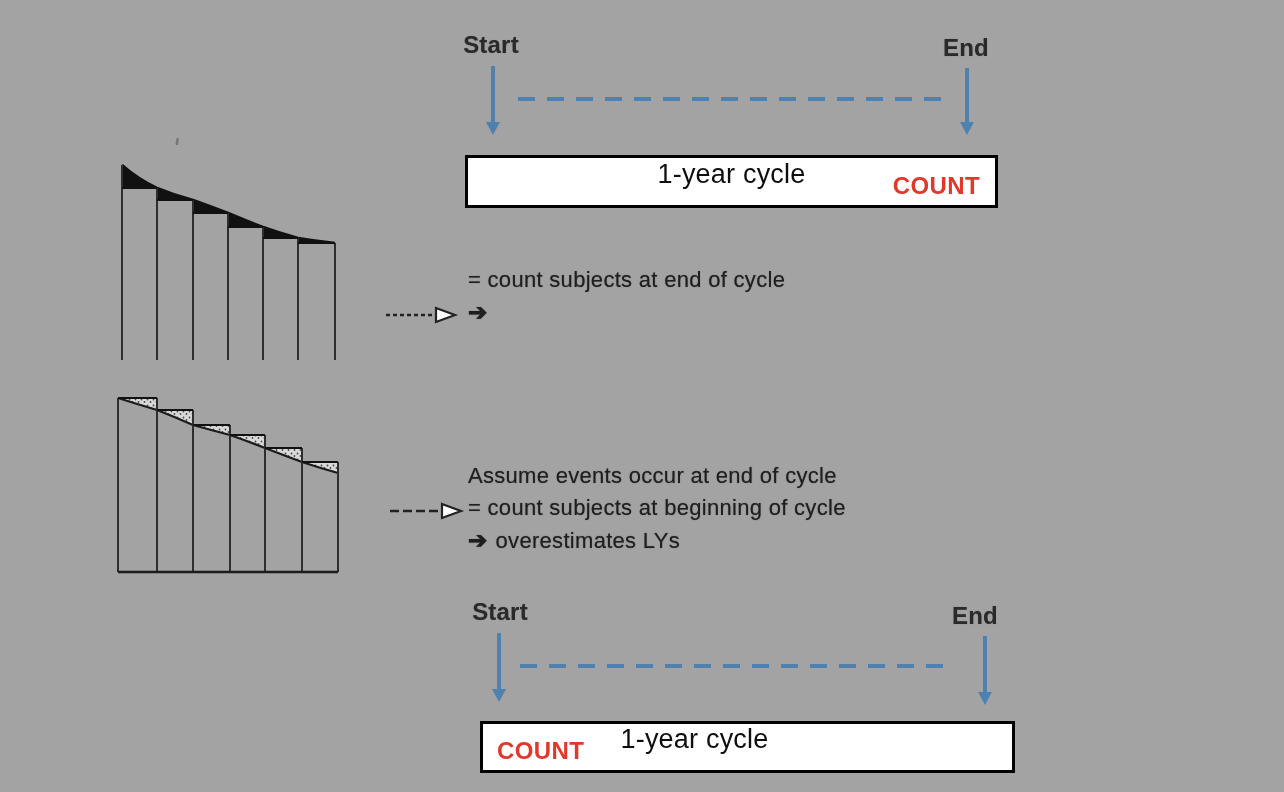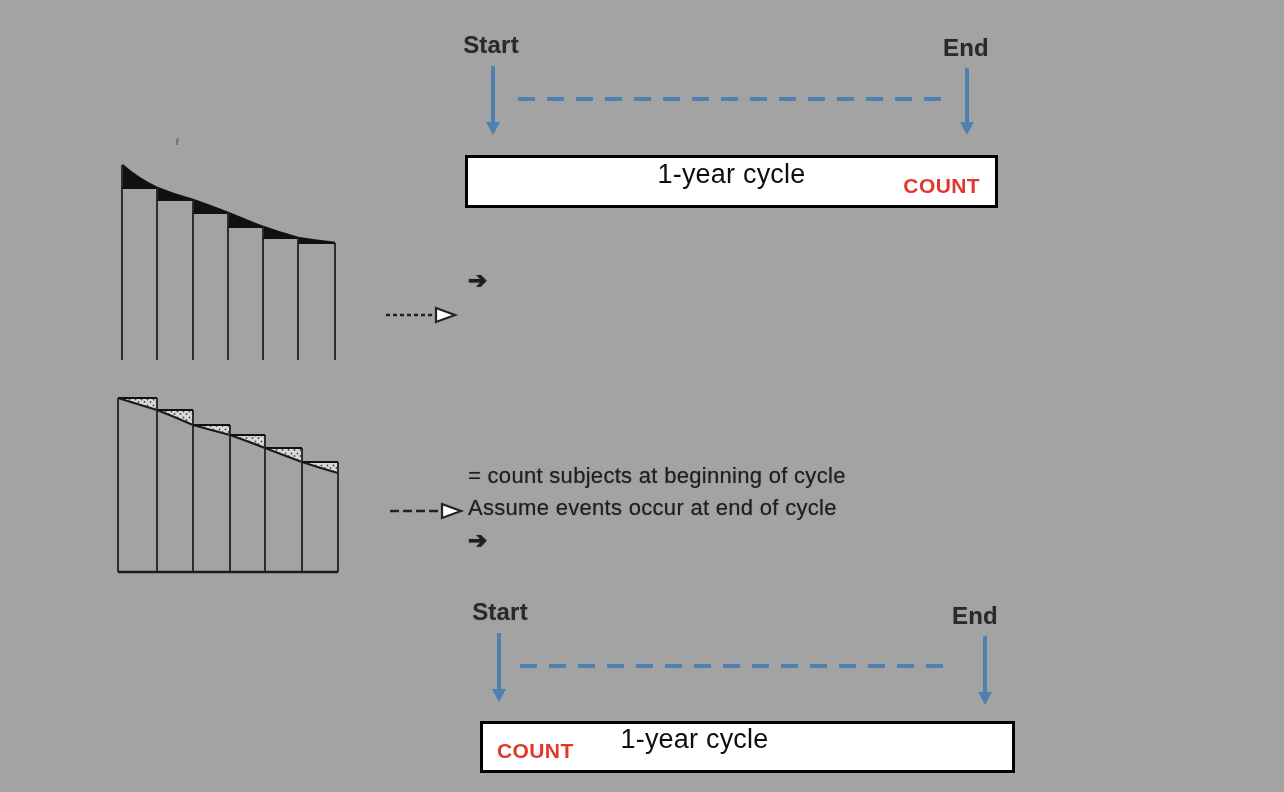--- a/index.html
+++ b/index.html
@@ -48,21 +48,21 @@
     background: #fff;
   }
   .cycle-box .cycle-text {
     position: absolute; top: 0; bottom: 15px;
     display: flex; align-items: center; justify-content: center;
     font-size: 27px; color: #0e0e0e; letter-spacing: 0.2px;
   }
   .cycle-box .count-text {
     position: absolute; top: 8px; bottom: 0;
     display: flex; align-items: center;
-    font-size: 21px; font-weight: 700; color: #e0382a;
+    font-size: 24px; font-weight: 700; color: #e0382a;
     letter-spacing: 0.4px;
   }
   
   .note {
     position: absolute;
     width: 580px;
     font-size: 22px;
     line-height: 32px;
     color: #1f1f1f;
     text-shadow: 0 0 1px rgba(20,20,20,0.55);
@@ -154,30 +154,32 @@
   <svg class="abs" style="left:384px; top:304px;" width="76" height="22" viewBox="0 0 76 22">
     <line x1="2" y1="11" x2="52" y2="11" stroke="#222" stroke-width="2.4" stroke-dasharray="4 3"></line>
     <polygon points="52,4 71,11 52,18" fill="#ffffff" stroke="#222" stroke-width="2.2"></polygon>
   </svg>
   <svg class="abs" style="left:388px; top:500px;" width="78" height="22" viewBox="0 0 78 22">
     <line x1="2" y1="11" x2="54" y2="11" stroke="#222" stroke-width="2.6" stroke-dasharray="9 4"></line>
     <polygon points="54,4 73,11 54,18" fill="#ffffff" stroke="#222" stroke-width="2.2"></polygon>
   </svg>
 
   <div class="note" style="left:468px; top:264px;">
+    <div>= count subjects at end of cycle</div>
     <div class="arrow-row">
       <span class="glyph">➔</span>
     </div>
   </div>
 
   <div class="note" style="left:468px; top:460px;">
+    <div>Assume events occur at end of cycle</div>
     <div>= count subjects at beginning of cycle</div>
-    <div>Assume events occur at end of cycle</div>
     <div class="arrow-row">
       <span class="glyph">➔</span>
+      <span>overestimates LYs</span>
     </div>
   </div>
 
   <div class="tl-label" style="left:445px; top:598px;">Start</div>
   <div class="tl-label" style="left:920px; top:602px;">End</div>
 
   <div class="v-arrow" style="left:492px; top:633px; width:14px; height:70px;">
     <div class="shaft" style="height:57px;"></div>
     <div class="head" style="top:56px;"></div>
   </div>

